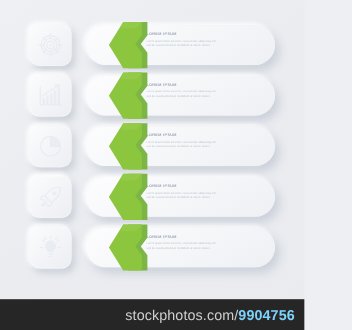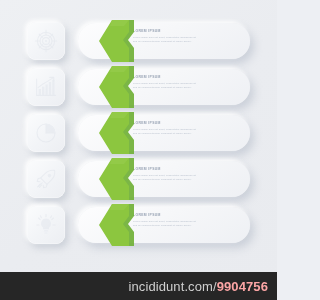--- a/index.html
+++ b/index.html
@@ -138,21 +138,21 @@
     justify-content: flex-end;
   }
   .watermark-text {
     font-size: 13px;
     color: #cfcfcf;
     letter-spacing: 0.1px;
     padding-right: 9px;
     white-space: nowrap;
   }
   .watermark-text .wm-id {
-    color: #fca5a5;
+    color: #7dd3fc;
     font-weight: bold;
   }
 </style>
 </head>
 <body>
 
 <div id="stage">
 
   <div class="rows">
 
@@ -309,16 +309,16 @@
           <path d="M19 2 L36 2 L36 14 L30 22 L36 30 L36 44 L19 44 L6 23 Z" fill="#74b23c" opacity="0.95"></path>
           <path d="M14 2 L31 2 L31 14 L25 22 L31 30 L31 44 L14 44 L1 23 Z" fill="#8cc63f"></path>
           <path d="M14 2 L31 2 L26 8 L12 8 Z" fill="#95cb4c" opacity="0.75"></path>
         </svg>
       </div>
     </div>
 
   </div>
 
   <div class="watermark-bar">
-    <div class="watermark-text"><span>incididunt.com/</span><span class="wm-id">9904756</span></div>
+    <div class="watermark-text"><span>stockphotos.com/</span><span class="wm-id">9904756</span></div>
   </div>
 
 </div>
 
 </body></html>

